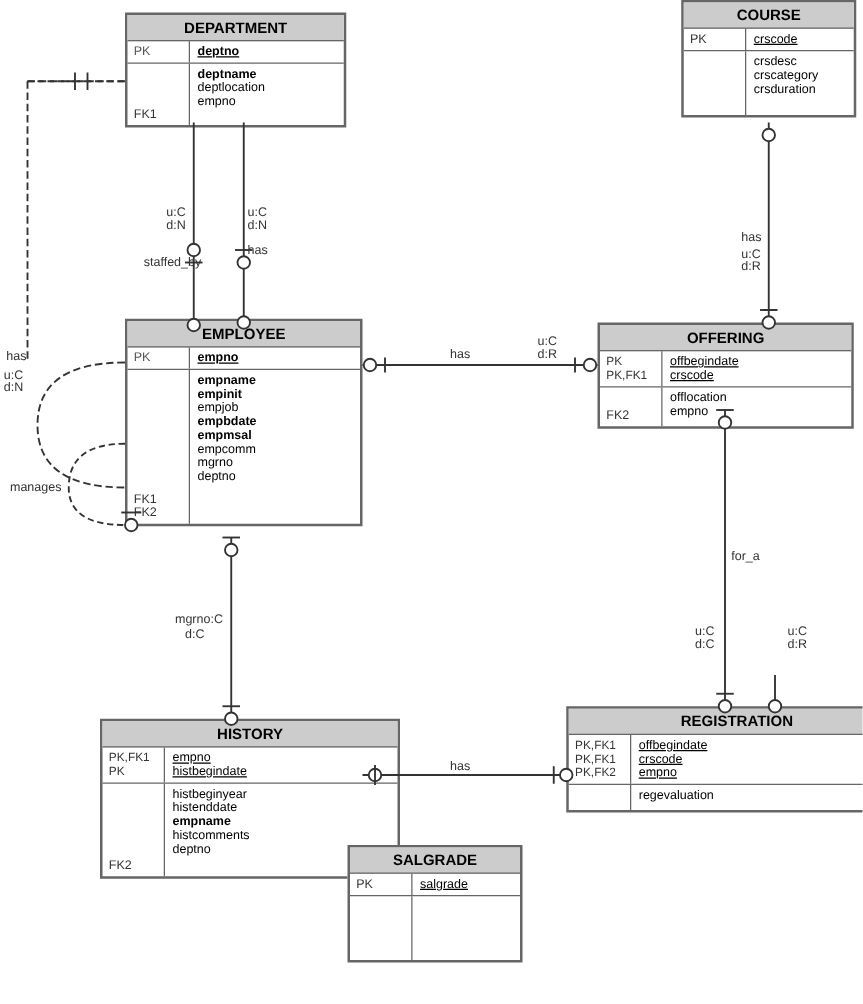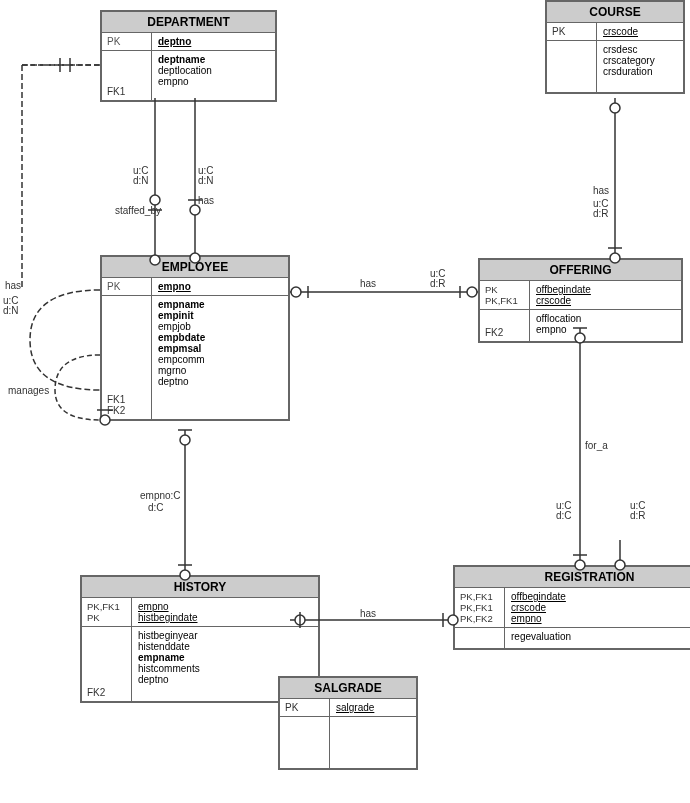--- a/index.html
+++ b/index.html
@@ -338,20 +338,20 @@
   <div class="label-text" style="left:430px;top:268px;">u:C</div>
   <div class="label-text" style="left:430px;top:278px;">d:R</div>
   <div class="label-text" style="left:593px;top:185px;">has</div>
   <div class="label-text" style="left:593px;top:198px;">u:C</div>
   <div class="label-text" style="left:593px;top:208px;">d:R</div>
   <div class="label-text" style="left:585px;top:440px;">for_a</div>
   <div class="label-text" style="left:556px;top:500px;">u:C</div>
   <div class="label-text" style="left:556px;top:510px;">d:C</div>
   <div class="label-text" style="left:630px;top:500px;">u:C</div>
   <div class="label-text" style="left:630px;top:510px;">d:R</div>
-  <div class="label-text" style="left:140px;top:490px;">empno:C</div>
+  <div class="label-text" style="left:140px;top:490px;">mgrno:C</div>
   <div class="label-text" style="left:148px;top:502px;">d:C</div>
   <div class="label-text" style="left:360px;top:608px;">has</div>
   <div class="label-text" style="left:5px;top:280px;">has</div>
   <div class="label-text" style="left:8px;top:385px;">manages</div>
   <div class="label-text" style="left:3px;top:295px;">u:C</div>
   <div class="label-text" style="left:3px;top:305px;">d:N</div>
 </div>
 
 </body></html>

